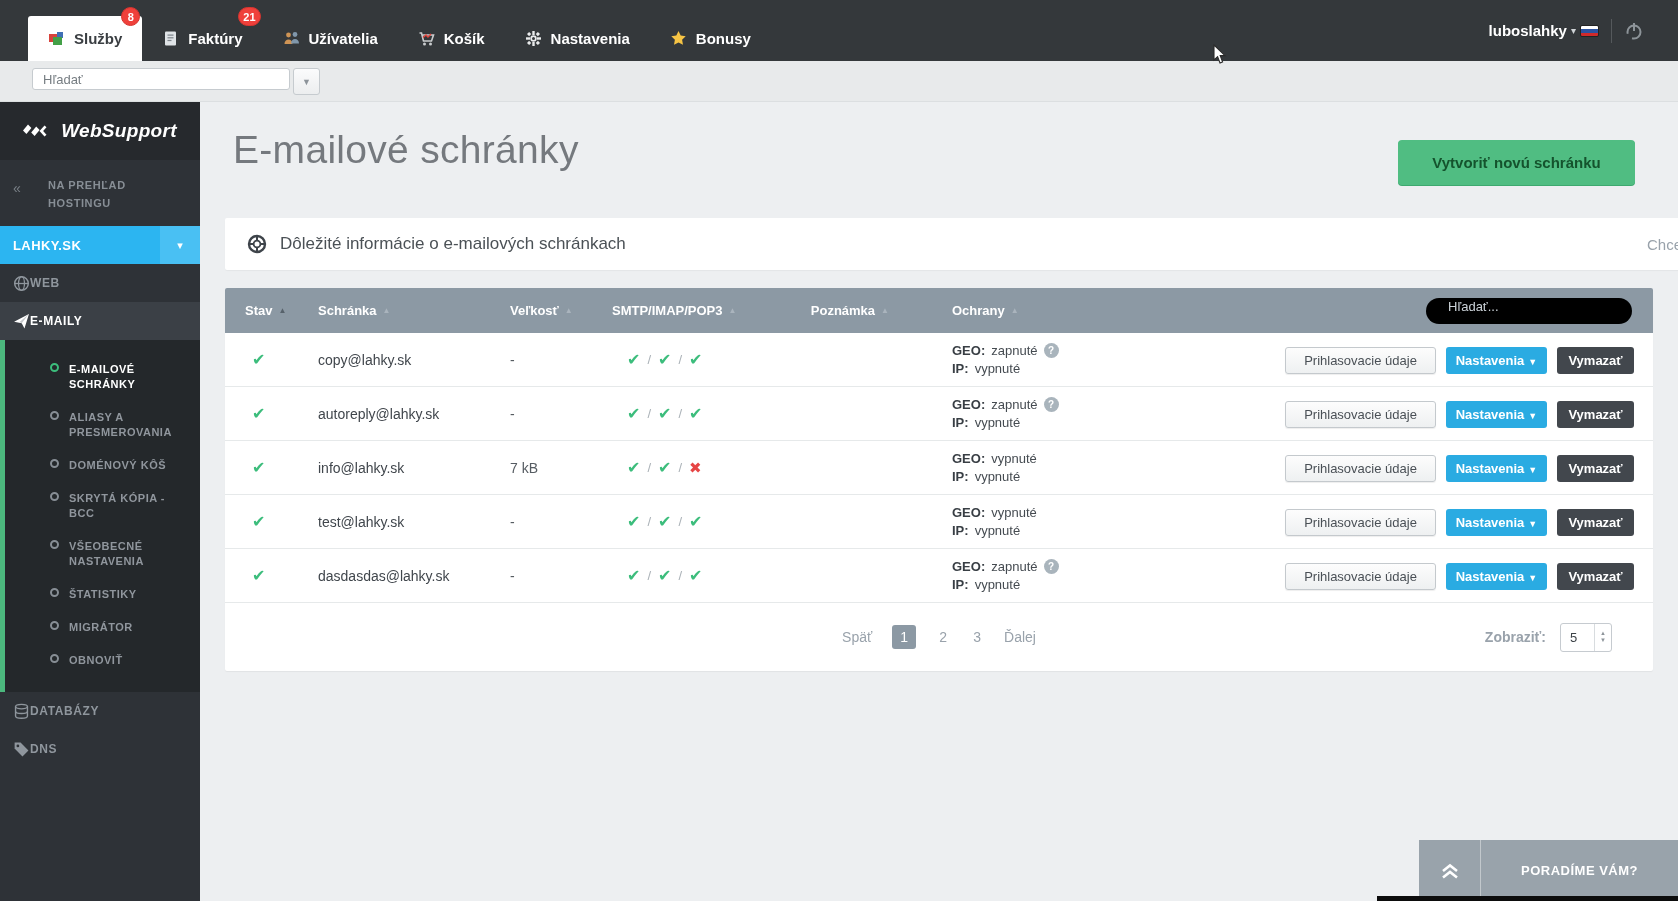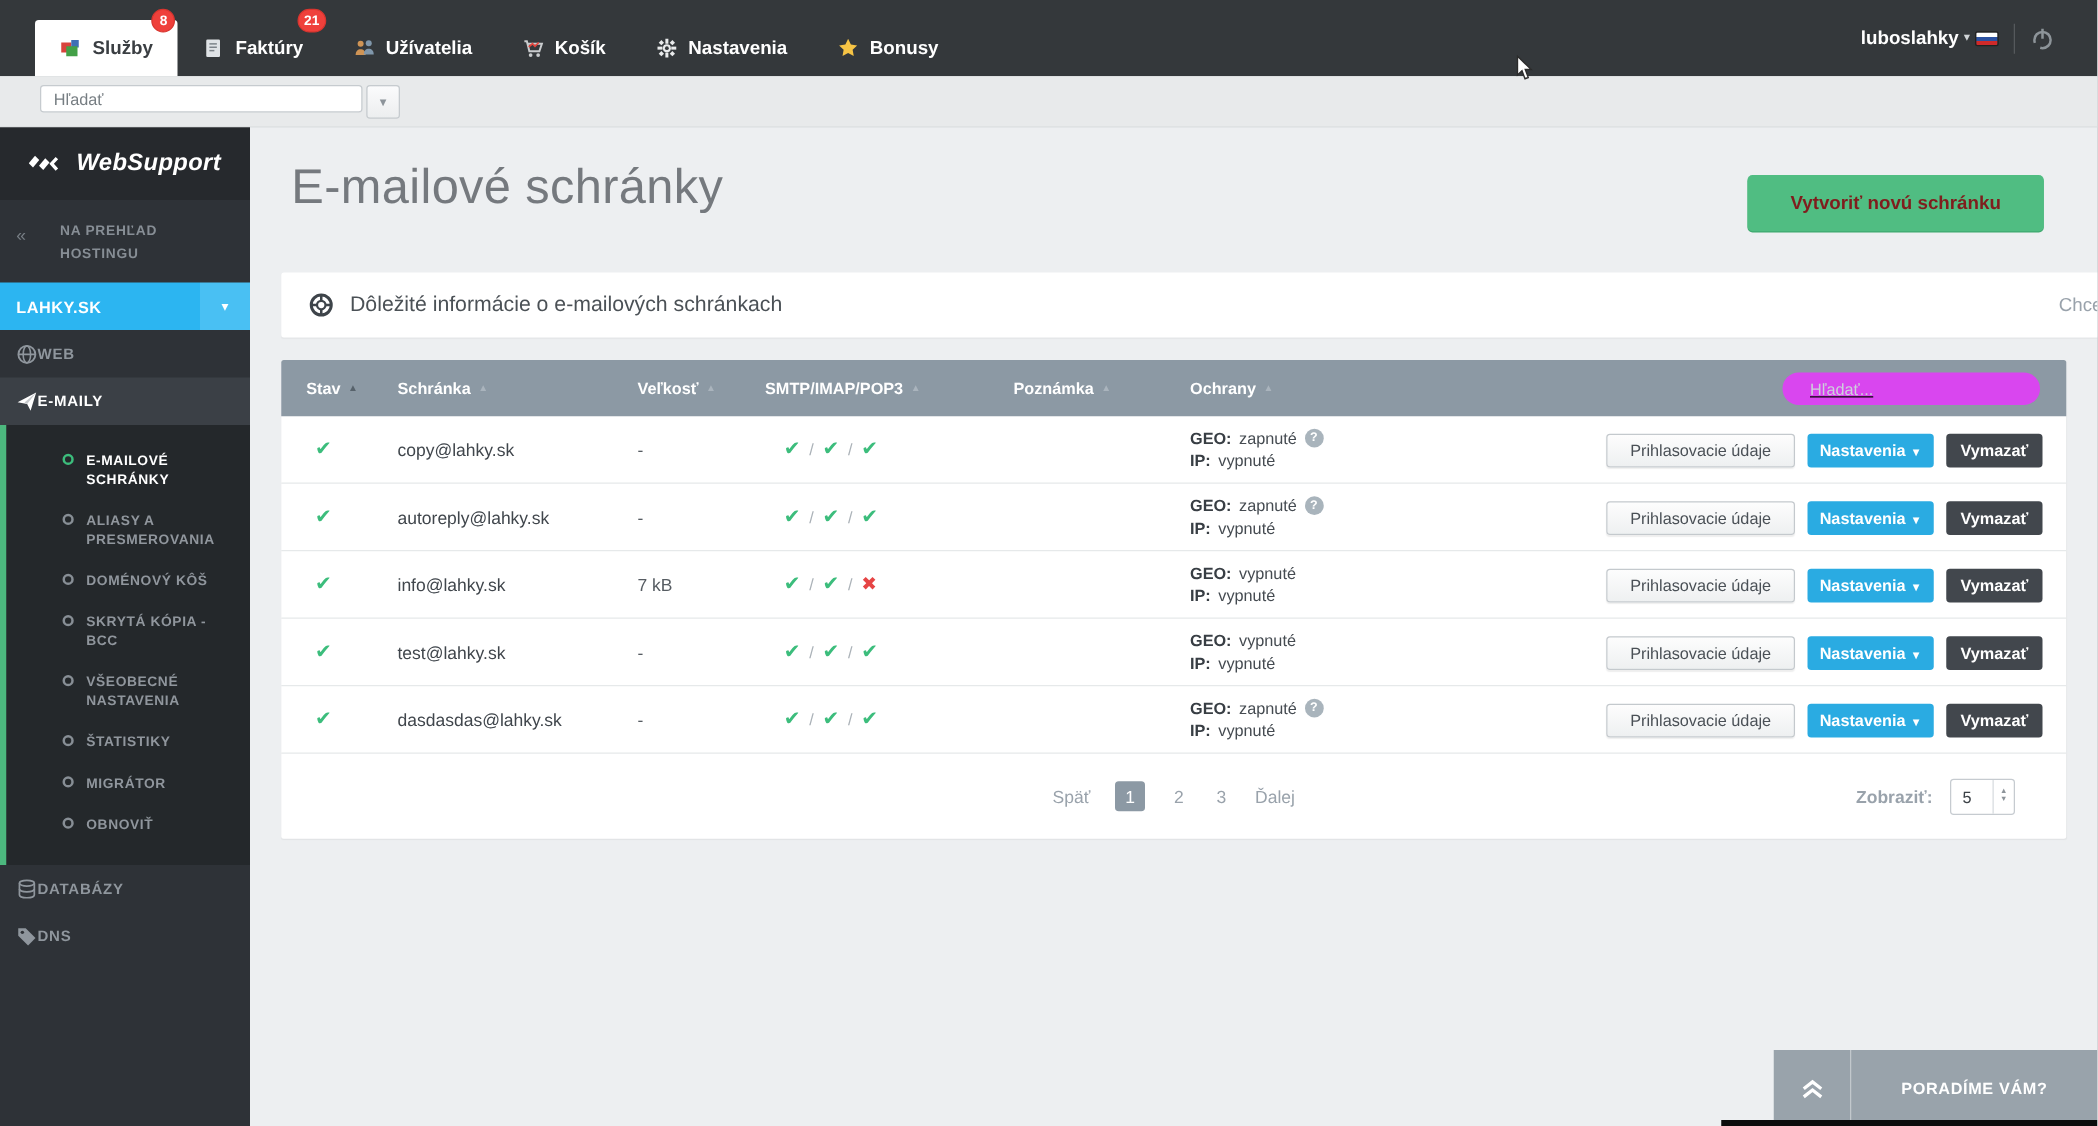--- a/index.html
+++ b/index.html
@@ -49,39 +49,39 @@
   .submenu{background:#24282b;border-left:5px solid #4cb87e;padding:13px 0 15px 0;}
   .subitem{display:flex;gap:10px;padding:9px 12px 9px 45px;cursor:pointer;align-items:flex-start;}
   .subitem .ring{flex:none;width:9px;height:9px;border:2px solid #878e95;border-radius:50%;margin-top:1px;}
   .subitem .slabel{color:#90969d;font-size:11px;font-weight:bold;letter-spacing:.5px;line-height:15px;}
   .subitem.active .ring{border-color:#3cbd7c;}
   .subitem.active .slabel{color:#fff;}
 
   
   .pagetitle{position:absolute;left:233px;top:128px;font-size:39px;font-weight:300;color:#75797e;letter-spacing:.3px;}
   .create-btn{position:absolute;left:1398px;top:140px;width:237px;height:45px;background:#50bd82;border:none;border-radius:4px;
-              color:#7f1d1d;font-size:15px;font-weight:bold;cursor:pointer;box-shadow:0 1px 0 #3ea96f;}
+              color:#14532d;font-size:15px;font-weight:bold;cursor:pointer;box-shadow:0 1px 0 #3ea96f;}
 
   
   .infobar{position:absolute;left:225px;top:218px;width:1592px;height:52px;background:#fff;border-radius:2px;
            display:flex;align-items:center;padding:0 22px;box-shadow:0 1px 1px rgba(0,0,0,.04);}
   .infobar .ititle{margin-left:13px;font-size:17px;color:#4b5156;}
   .infomore{margin-left:auto;display:flex;align-items:flex-end;gap:10px;color:#99a2ab;font-size:15px;cursor:pointer;}
 
   
   .card{position:absolute;left:225px;top:288px;width:1428px;background:#fff;border-radius:2px;box-shadow:0 1px 1px rgba(0,0,0,.05);}
   .thead{position:relative;height:45px;background:#8c99a4;border-radius:2px 2px 0 0;display:flex;align-items:center;padding-left:20px;}
   .hcell{color:#fff;font-size:13px;font-weight:bold;display:flex;align-items:center;gap:6px;cursor:pointer;}
   .arrow{font-size:8px;color:#aab4bd;}
   .arrow.dark{color:#57626b;}
   .c1{width:73px;}.c2{width:192px;}.c3{width:102px;}.c4{width:173px;}
   .c5{width:104px;justify-content:flex-end;}
   .c6{margin-left:63px;}
-  .tsearch{position:absolute;right:21px;top:10px;width:206px;height:26px;background:#d946ef;border-radius:13px;
-           display:flex;align-items:center;padding:0 8px 0 12px;text-decoration:underline;}
+  .tsearch{position:absolute;right:21px;top:10px;width:206px;height:26px;background:#000000;border-radius:13px;
+           display:flex;align-items:flex-start;padding:0 8px 0 12px;text-decoration:underline;}
   .tsearch input{flex:1;background:transparent;border:none;outline:none;font-size:13px;color:#fff;margin-left:8px;}
   .tsearch input::placeholder{color:#ccd3d9;opacity:1;}
 
   .trow{display:flex;align-items:center;height:54px;border-bottom:1px solid #e6e9ea;padding-left:20px;position:relative;}
   .cell{display:flex;align-items:center;font-size:14px;color:#40464c;}
   .cell.c1{padding-left:7px;}
   .cell.c3{color:#565c62;}
   .cell.c4{padding-left:15px;gap:7px;}
   .cell.c5{justify-content:flex-end;color:#7b828a;}
   .mark{font-size:16px;font-weight:bold;line-height:1;}

